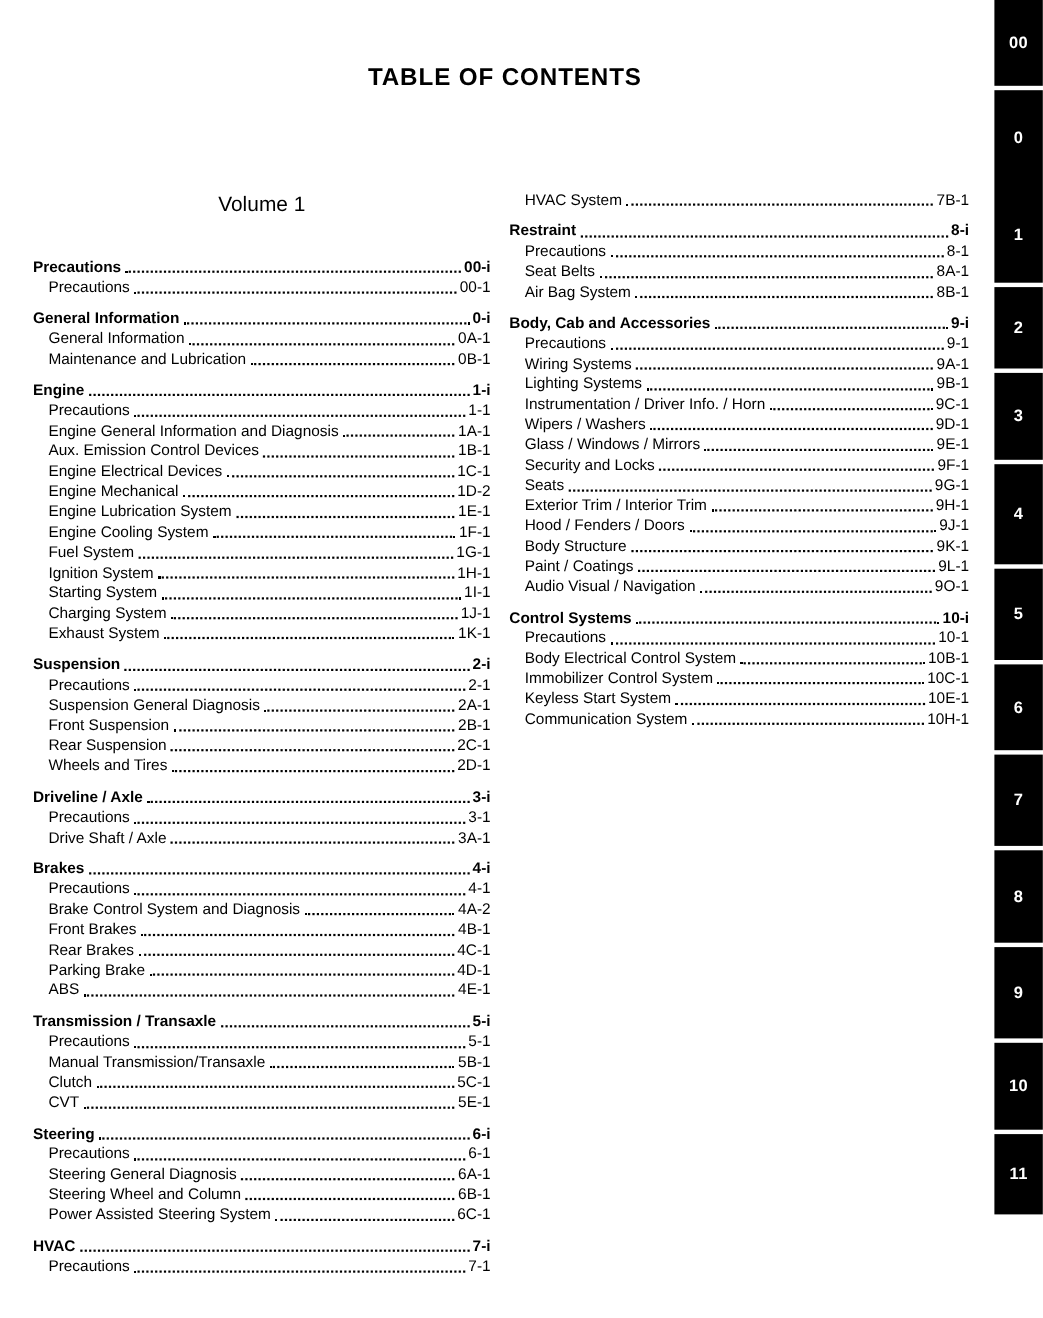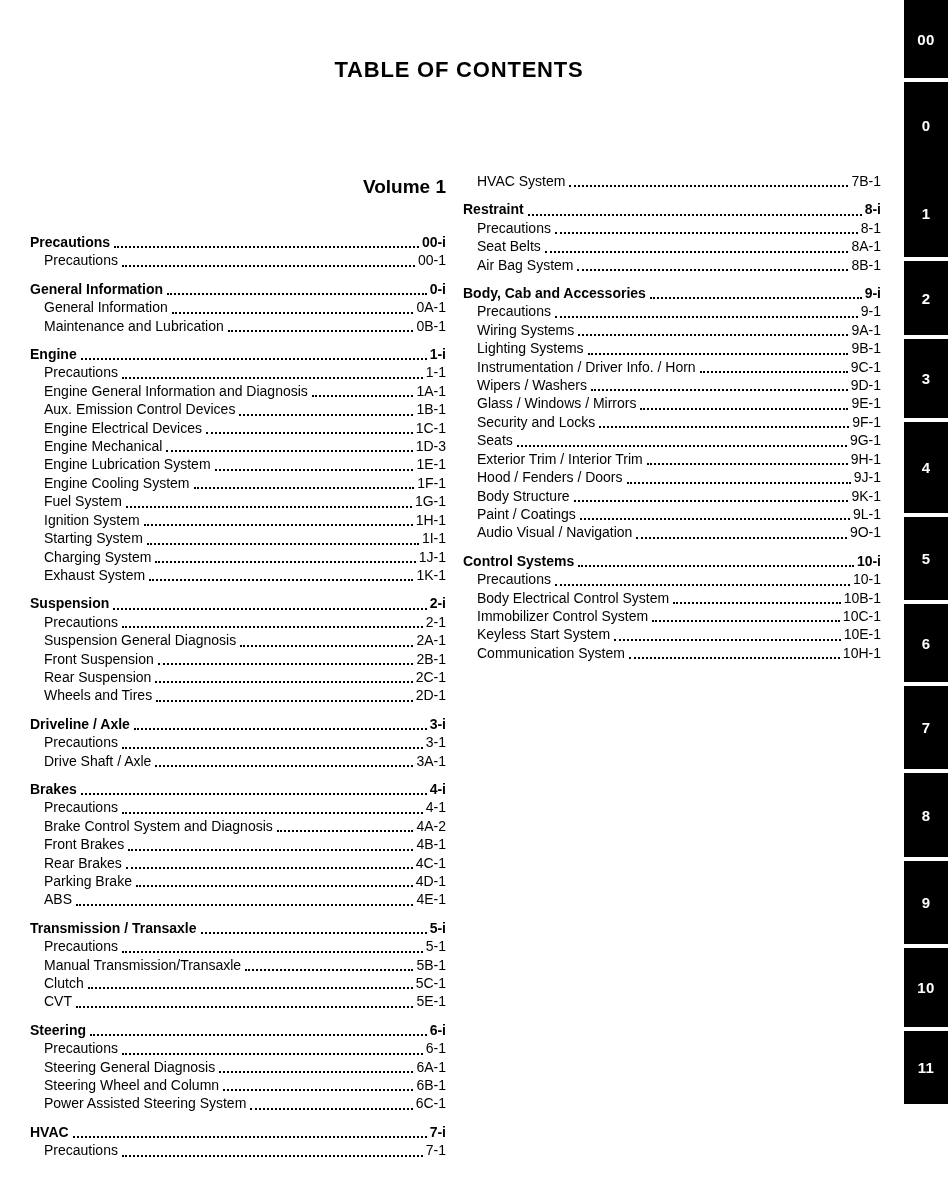--- a/index.html
+++ b/index.html
@@ -10,21 +10,21 @@
     color:#000000;
     font-family:"Liberation Sans", sans-serif;
     overflow:hidden;
   }
   .page-title {
     position:absolute; top:57px; left:0; width:918px;
     text-align:center; font-size:22px; font-weight:bold; letter-spacing:0.8px;
   }
   .volume-heading {
     position:absolute; top:176px; left:30px; width:416px;
-    text-align:right; font-size:19px; font-weight:bold;
+    text-align:center; font-size:19px; font-weight:normal;
   }
   .toc-col { position:absolute; font-size:14px; line-height:18.4px; }
   .toc-col.left  { left:30px;  top:233px; width:416px; }
   .toc-col.right { left:463px; top:172px; width:418px; }
   .toc-section { margin-bottom:10px; }
   .toc-row { display:flex; align-items:flex-end; }
   .toc-row .entry-label { white-space:nowrap; }
   .toc-row.header { font-weight:bold; }
   .toc-row.item { padding-left:14px; }
   .dot-leader {
@@ -105,21 +105,21 @@
         <span class="page-code">1B-1</span>
       </div>
       <div class="toc-row item">
         <span class="entry-label">Engine Electrical Devices</span>
         <span class="dot-leader"></span>
         <span class="page-code">1C-1</span>
       </div>
       <div class="toc-row item">
         <span class="entry-label">Engine Mechanical</span>
         <span class="dot-leader"></span>
-        <span class="page-code">1D-3</span>
+        <span class="page-code">1D-2</span>
       </div>
       <div class="toc-row item">
         <span class="entry-label">Engine Lubrication System</span>
         <span class="dot-leader"></span>
         <span class="page-code">1E-1</span>
       </div>
       <div class="toc-row item">
         <span class="entry-label">Engine Cooling System</span>
         <span class="dot-leader"></span>
         <span class="page-code">1F-1</span>

